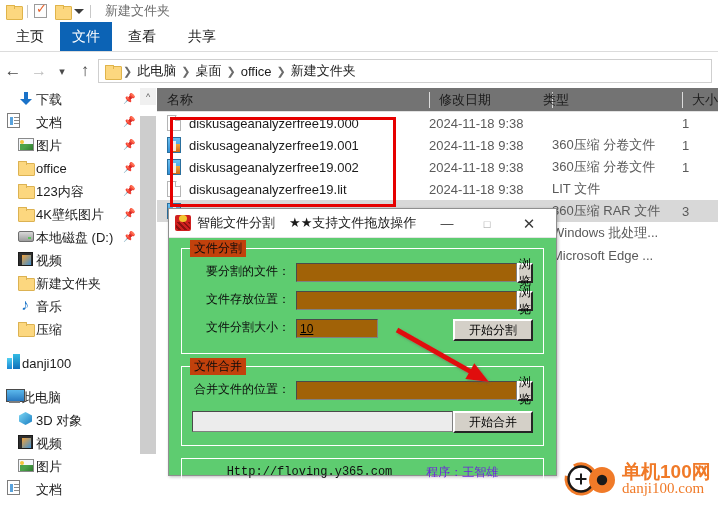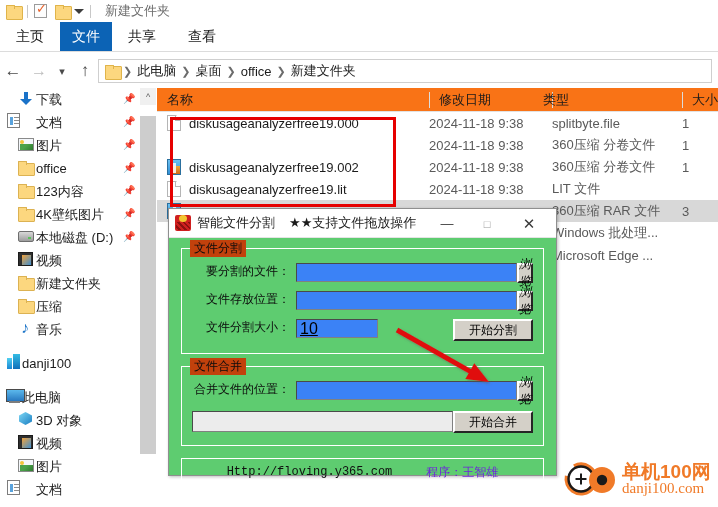--- a/index.html
+++ b/index.html
@@ -200,21 +200,21 @@
   .nav-scroll .track{
     position:absolute;left:0;top:17px;width:16px;height:402px;background:#f7f7f7;z-index:-1;
   }
 
   
   .filepane{
     position:absolute; left:157px; top:88px; width:561px; height:419px; background:#fff;
   }
   .colhdr{
     position:absolute; left:0; top:0; width:561px; height:24px;
-    background:#f97316; border-bottom:1px solid #e2e2e2;padding-left:24px;
+    background:#737373; border-bottom:1px solid #e2e2e2;padding-left:24px;
   }
   .colhdr .c{
     position:absolute; top:0; height:24px; display:flex; align-items:center;
     font-size:13px; color:#1b1b1b; padding-left:10px;
   }
   .colhdr .divider{
     position:absolute; top:4px; width:1px; height:16px; background:#dcdcdc;
   }
   .rows{ position:absolute; left:0; top:24px; width:561px; }
   .row{
@@ -296,35 +296,35 @@
     border:1px solid #ffffff; position:relative; margin-bottom:12px; padding:14px 10px 12px 10px;
   }
   .group > .legend{
     position:absolute; top:-9px; left:8px; background:#c2410c; padding:0 4px;
     font-size:12px; color:#0c0c0c;
   }
   .frow{ display:flex; margin-bottom:8px; }
   .frow:last-child{ margin-bottom:0; }
   .flabel{ font-size:12px; color:#0c0c0c; width:98px; text-align:right; margin-right:6px; flex:none;}
   .tinput{
-    height:19px; background:#3b82f6; border:1px solid #808080;
+    height:19px; background:#a16207; border:1px solid #808080;
     border-top-color:#4a4a4a; border-left-color:#4a4a4a;
-    font-size:16px; color:#000; padding:1px 3px; line-height:16px; flex:1;
+    font-size:12px; color:#000; padding:1px 3px; line-height:16px; flex:1;
     font-family:"Liberation Sans", sans-serif;
     text-decoration:underline;
   }
   .tinput.short{ flex:none; width:82px; }
   .btn{
     height:21px; background:#d4d0c8; border:2px outset #f2f0ec;
     border-top-color:#ffffff;border-left-color:#ffffff;
     border-right-color:#7a7a7a;border-bottom-color:#7a7a7a;
     font-size:12px; color:#000; display:flex; align-items:center; justify-content:center;
     padding:0 6px; flex:none; font-family:"Liberation Sans", sans-serif;
   }
-  .btn.browse{ width:14px; height:20px;font-style:italic;}
+  .btn.browse{ width:14px; height:20px;}
   .btn.action{ width:80px; height:22px; margin-left:auto;}
   .pbar{
     height:21px; background:#ececec; border:1px solid #808080;
     border-top-color:#4a4a4a;border-left-color:#4a4a4a; flex:1;
   }
   .footer{
     margin:6px 12px 0 12px; height:28px; border:1px solid #ffffff;
     display:flex; align-items:center; justify-content:center; gap:34px;
   }
   .footer .url{
@@ -358,22 +358,22 @@
     <span class="caret-dn"></span>
     <span class="sep"></span>
     <span class="qat-title">新建文件夹</span>
   </div>
 
   <div class="tabs">
     <div class="tab">主页</div>
     <div class="tab file">
         <span>文件</span>
       </div>
+    <div class="tab">查看</div>
     <div class="tab">共享</div>
-    <div class="tab">查看</div>
   </div>
   <div class="ribbon-line"></div>
 
   <div class="addrbar">
     <div class="navbtn">←</div>
     <div class="navbtn dim">→</div>
     <div class="navbtn small">▾</div>
     <div class="navbtn">↑</div>
     <div class="addrbox">
       <span class="folder-ico" style="margin-right:2px"></span>
@@ -426,26 +426,26 @@
       </div>
       <div class="nav-item indent2">
         <span class="ic ic-video" style="left: 18px;"></span>
         <span class="lbl">视频</span>
       </div>
       <div class="nav-item indent2">
         <span class="ic ic-folder" style="left: 18px;"></span>
         <span class="lbl">新建文件夹</span>
       </div>
       <div class="nav-item indent2">
+        <span class="ic ic-music" style="left: 18px;"></span>
+        <span class="lbl">音乐</span>
+      </div>
+      <div class="nav-item indent2">
         <span class="ic ic-folder" style="left: 18px;"></span>
         <span class="lbl">压缩</span>
-      </div>
-      <div class="nav-item indent2">
-        <span class="ic ic-music" style="left: 18px;"></span>
-        <span class="lbl">音乐</span>
       </div>
       <div class="nav-gap"></div>
       <div class="nav-item indent1" style="padding-left: 22px;">
         <span class="ic ic-app"></span>
         <span class="lbl">danji100</span>
       </div>
       <div class="nav-gap"></div>
       <div class="nav-item indent1" style="padding-left: 22px;">
         <span class="ic ic-pc"></span>
         <span class="lbl">此电脑</span>
@@ -484,24 +484,27 @@
       <div class="divider" style="left:525px"></div>
       <div class="c" style="left:525px;width:36px">大小</div>
     </div>
     <div class="rows" id="filerows">
         <div class="row">
           <div class="cell name">
             <span class="fic file"></span>
             <span>diskusageanalyzerfree19.000</span>
           </div>
           <div class="cell date">2024-11-18 9:38</div>
-          <div class="cell type">splitbyte.file</div>
           <div class="cell size">1</div>
         </div>
         <div class="row">
+          <div class="cell name">
+            <span class="fic rar"></span>
+            <span>diskusageanalyzerfree19.001</span>
+          </div>
           <div class="cell date">2024-11-18 9:38</div>
           <div class="cell type">360压缩 分卷文件</div>
           <div class="cell size">1</div>
         </div>
         <div class="row">
           <div class="cell name">
             <span class="fic rar"></span>
             <span>diskusageanalyzerfree19.002</span>
           </div>
           <div class="cell date">2024-11-18 9:38</div>

